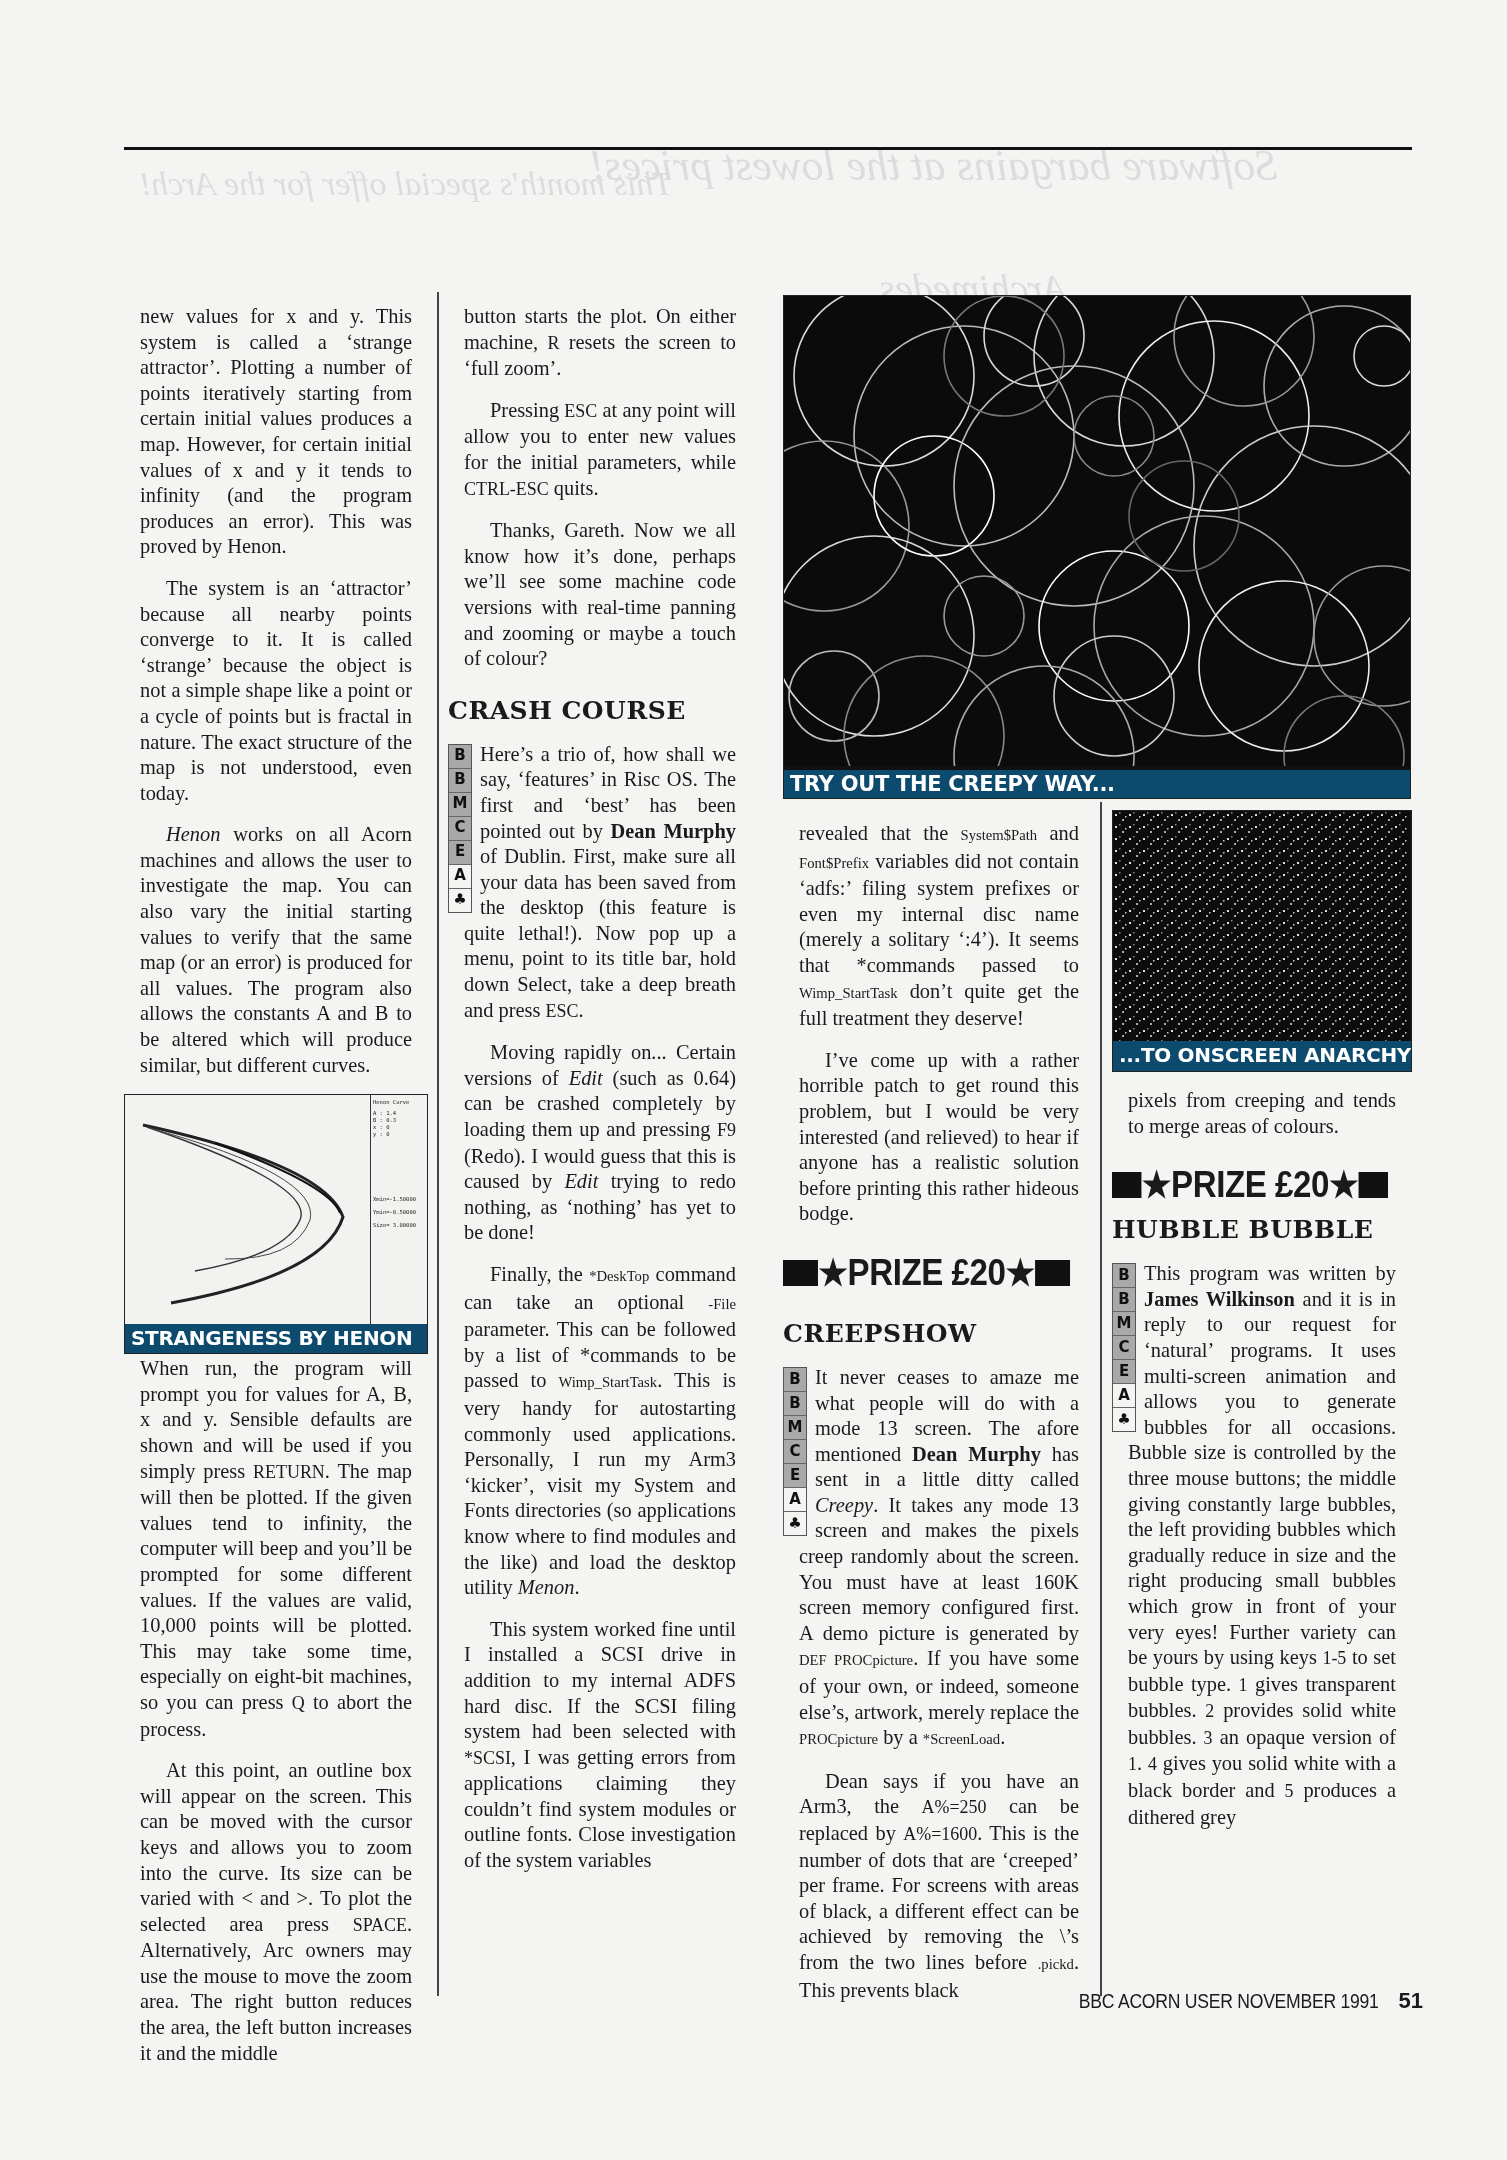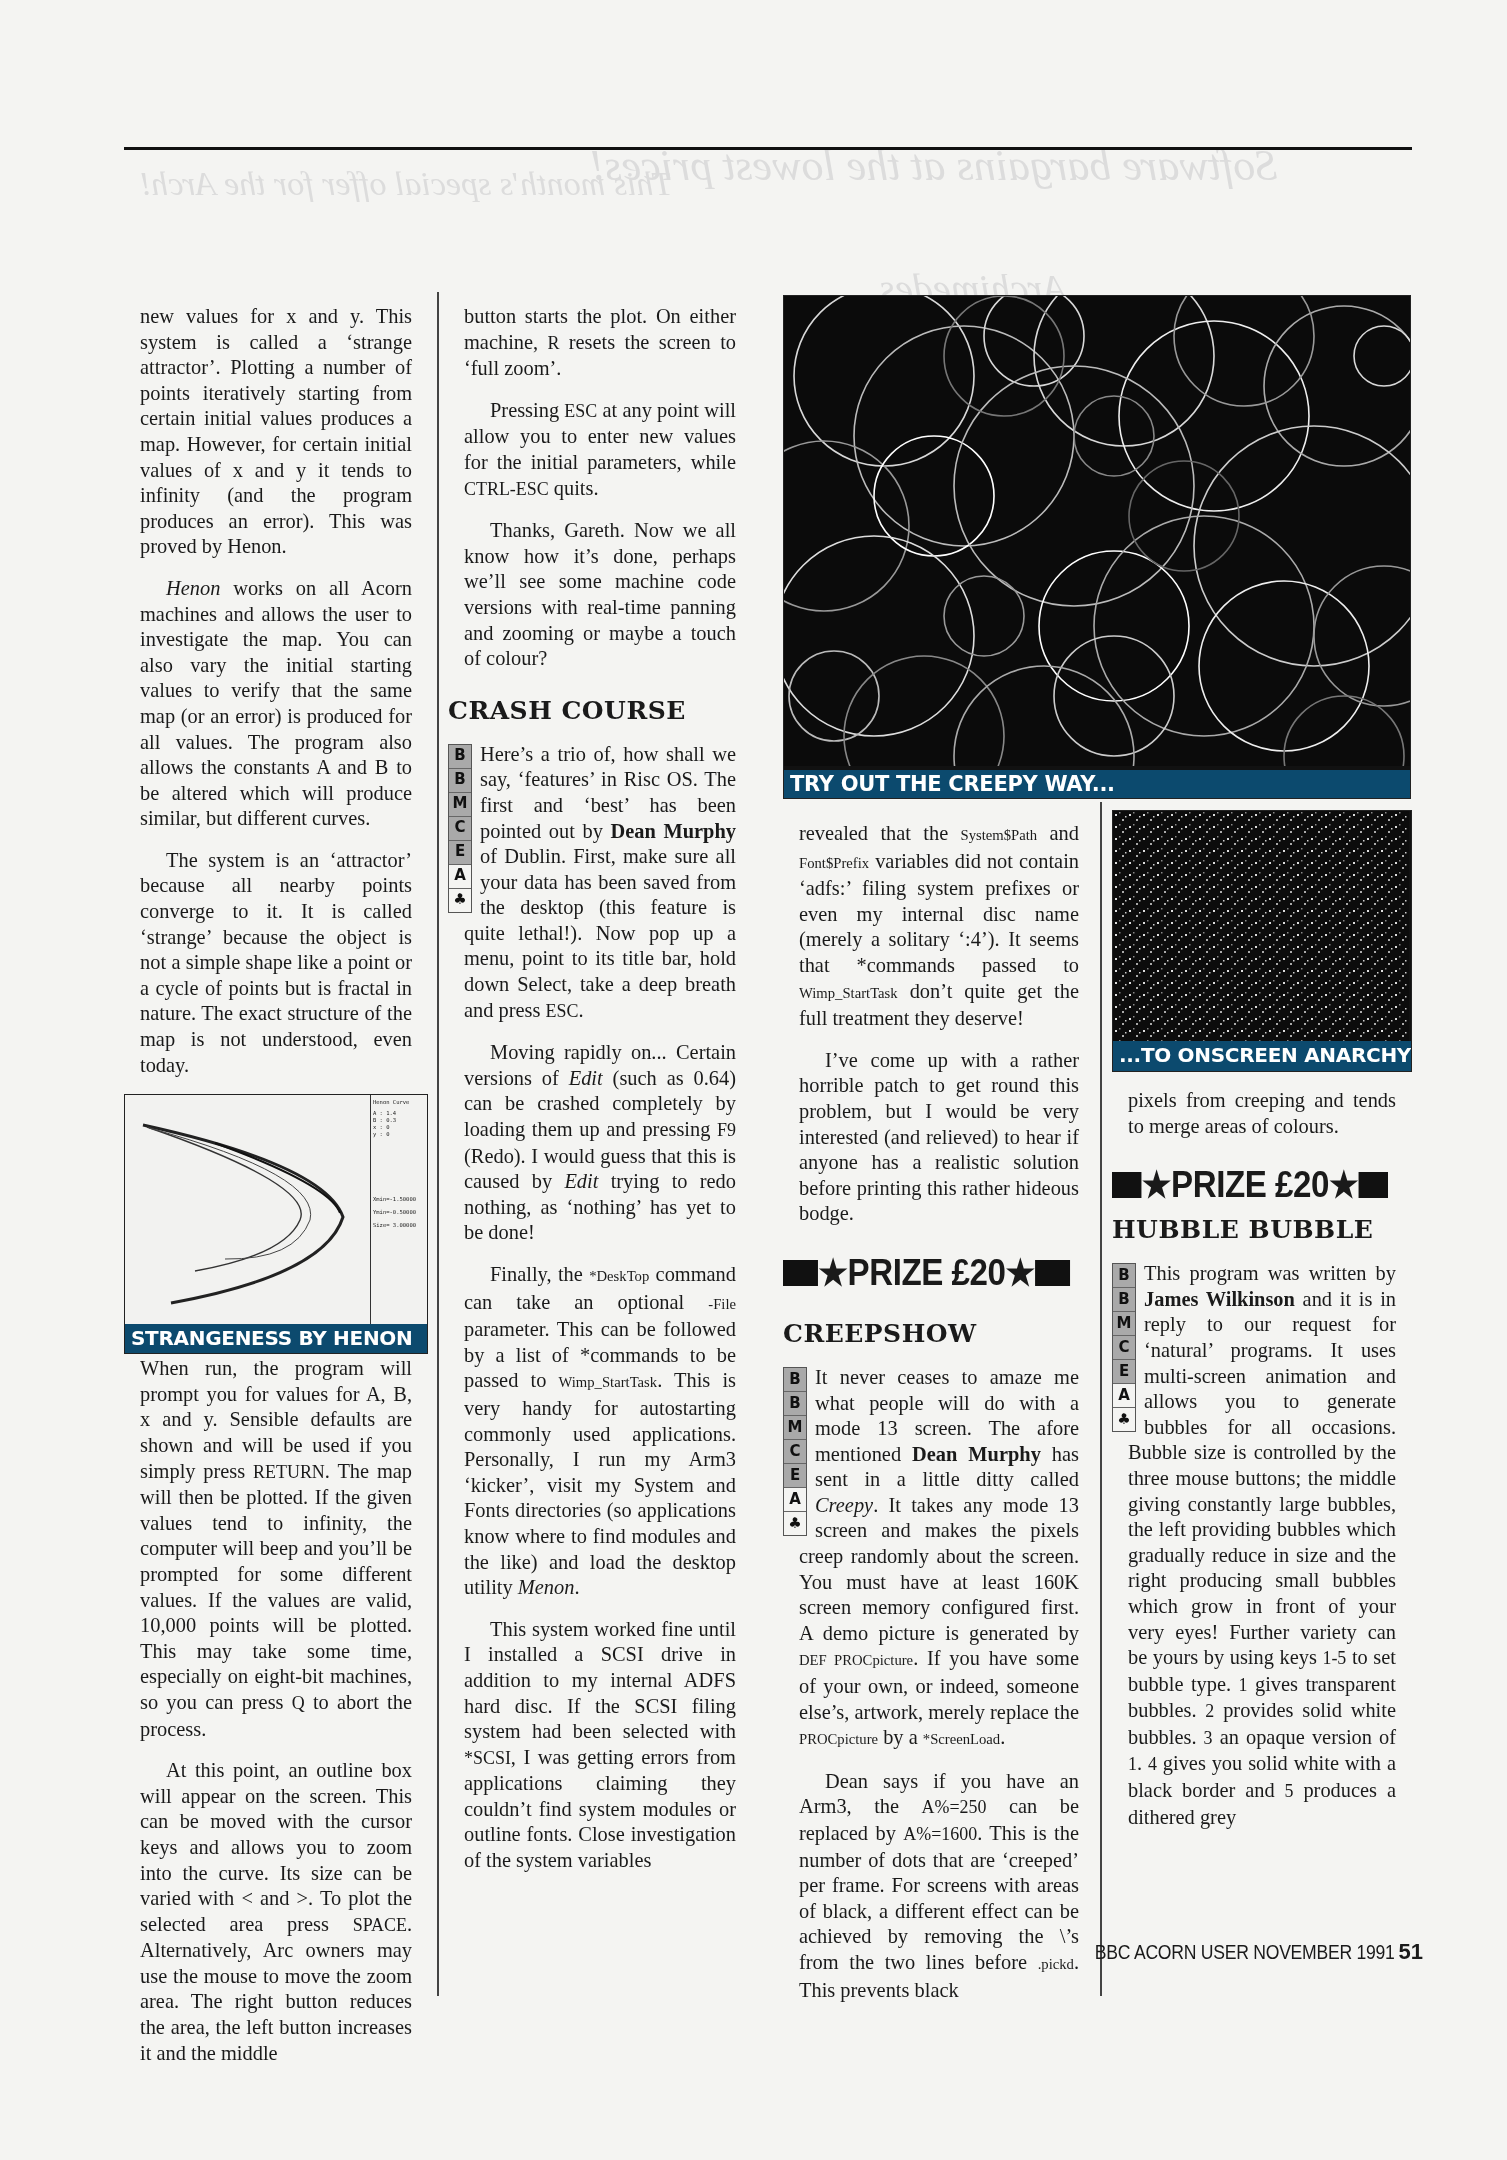--- a/index.html
+++ b/index.html
@@ -52,42 +52,42 @@
     position:absolute; left:0; right:0; bottom:0; background:#0c4a6e; color:#fff;
     font-family:"DejaVu Sans", sans-serif; font-weight:bold; font-size:20px;
     padding:2px 6px 2px 6px; letter-spacing:-0.3px; white-space:nowrap; overflow:hidden;
   }
   .henon-fig { background:#f2f2f0; }
   .henon-panel {
     position:absolute; right:0; top:0; bottom:28px; width:52px; border-left:1.5px solid #333;
     font-family:"DejaVu Sans Mono", monospace; font-size:5.5px; line-height:7px; color:#222; padding:4px 2px;
   }
   .footer {
-    position:absolute; right:84px; top:1939px; display:flex; align-items:baseline; gap:4px;
+    position:absolute; right:84px; top:1988px; display:flex; align-items:baseline; gap:20px;
     font-family:"Liberation Sans", sans-serif;
   }
   .footer .mag { font-size:20px; letter-spacing:-0.3px; transform:scaleX(0.88); transform-origin:right; }
   .footer .page { font-size:22px; font-weight:bold; }
 </style>
 </head>
 <body>
 
 <div class="ghost" style="left:590px; top:140px;">Software bargains at the lowest prices!</div>
 <div class="ghost" style="left:140px; top:165px; font-size:34px;">This month's special offer for the Arch!</div>
 <div class="ghost" style="left:880px; top:265px; font-size:40px;">Archimedes</div>
 
 <div class="top-rule"></div>
 
 <div class="vrule" style="left:437px; top:292px; height:1704px;"></div>
 <div class="vrule" style="left:1100px; top:802px; height:1194px;"></div>
 
 <div class="col" style="left:124px;">
   <p>new values for x and y. This system is called a ‘strange attractor’. Plotting a number of points iteratively starting from certain initial values produces a map. However, for certain initial values of x and y it tends to infinity (and the program produces an error). This was proved by Henon.</p>
+  <p class="ind">The system is an ‘attractor’ because all nearby points converge to it. It is called ‘strange’ because the object is not a simple shape like a point or a cycle of points but is fractal in nature. The exact structure of the map is not understood, even today.</p>
   <p class="ind"><i>Henon</i><span> works on all Acorn machines and allows the user to investigate the map. You can also vary the initial starting values to verify that the same map (or an error) is produced for all values. The program also allows the constants A and B to be altered which will produce similar, but different curves.</span></p>
-  <p class="ind">The system is an ‘attractor’ because all nearby points converge to it. It is called ‘strange’ because the object is not a simple shape like a point or a cycle of points but is fractal in nature. The exact structure of the map is not understood, even today.</p>
 
   <div class="figure henon-fig" style="margin-top:12px; height:258px;">
     <svg width="246" height="228" viewBox="0 0 246 228" style="position:absolute;left:0;top:0;">
       <path d="M18,30 Q200,70 218,122 Q200,180 46,208" fill="none" stroke="#222" stroke-width="3"></path>
       <path d="M22,32 Q190,90 175,125 Q160,160 70,176" fill="none" stroke="#333" stroke-width="1.4"></path>
       <path d="M24,33 Q196,80 185,125 Q170,165 100,164" fill="none" stroke="#444" stroke-width="1"></path>
       <path d="M90,48 Q205,90 215,118" fill="none" stroke="#111" stroke-width="2"></path>
     </svg>
     <div class="henon-panel">
       <div>Henon Curve</div>

